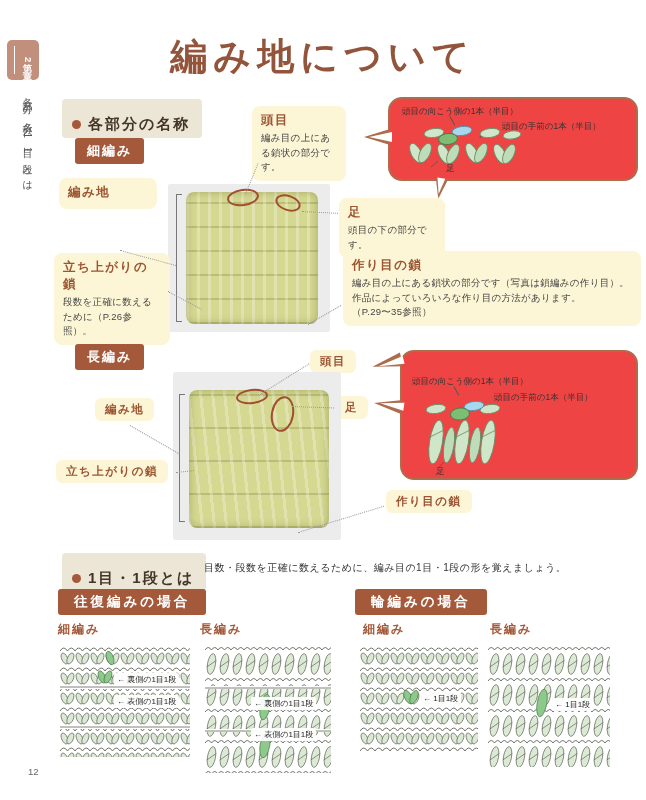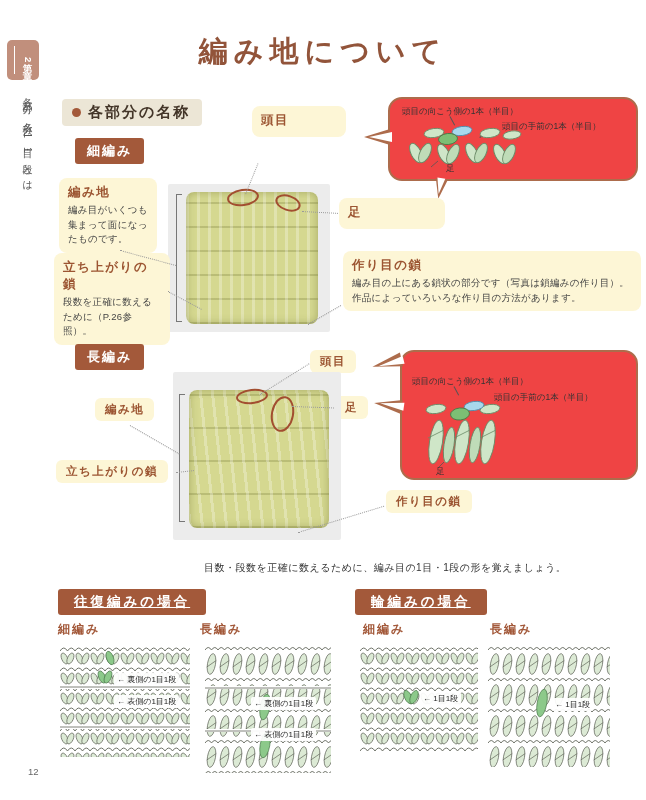--- a/index.html
+++ b/index.html
@@ -11,33 +11,33 @@
   
   .chapter-tab { left:7px; top:40px; width:32px; height:40px; background:#c18f7c;
     border-radius:5px; display:flex; align-items:center; }
   .chapter-rule { width:1px; height:28px; background:#fff; margin-left:7px; }
   .chapter-text { writing-mode:vertical-rl; color:#fff; font-size:9.5px; font-weight:bold;
     letter-spacing:1px; margin:0 auto; }
   .side-vtitle { left:20px; top:90px; writing-mode:vertical-rl; font-size:10px; color:#555;
     letter-spacing:3px; height:200px; }
 
   
-  .page-title { top:32px; left:0; width:100%; text-align:center; font-size:29px; font-weight:bold;
+  .page-title { top:32px; left:0; width:100%; text-align:center; font-size:37px; font-weight:bold;
     color:#92543a; letter-spacing:6px; }
   .page-subtitle { top:74px; left:0; width:100%; text-align:center; font-size:11px; color:#333;
     letter-spacing:1px; }
 
   
-  .badge { background:#ece6d6; border-radius:4px; padding:4px 12px 4px 10px; display:inline-flex;
+  .badge { background:#ece6d6; border-radius:4px; padding:16px 12px 4px 10px; display:inline-flex;
     align-items:center; gap:7px; font-size:15px; font-weight:bold; color:#433528; letter-spacing:2px; }
   .bullet { width:9px; height:9px; border-radius:50%; background:#a3593a; flex:0 0 auto; }
   .tag { background:#a3593a; color:#fff; font-size:13px; font-weight:bold; letter-spacing:2px;
     padding:4px 12px; border-radius:3px; }
   .group-tag { background:#a3593a; color:#fff; font-size:13.5px; font-weight:bold; letter-spacing:3px;
-    padding:4px 16px; border-radius:3px;text-decoration:underline; }
+    padding:4px 16px; border-radius:3px; }
   .sub-label { font-size:12px; font-weight:bold; color:#a3593a; letter-spacing:2px; }
   .lead-text { font-size:10px; color:#333; letter-spacing:.5px; }
 
   
   .ybox { background:#fdf6d6; border-radius:8px; padding:6px 9px; }
   .ybox-title { font-size:12.5px; font-weight:bold; color:#9c5532; letter-spacing:1.5px; margin-bottom:2px; }
   .ybox-desc { font-size:9.5px; color:#444; line-height:1.55; letter-spacing:.3px; }
   .pill { background:#fdf6d6; border-radius:6px; padding:4px 10px; font-size:11.5px; font-weight:bold;
     color:#9c5532; letter-spacing:1.5px; white-space:nowrap; }
 
@@ -100,20 +100,21 @@
   <div class="abs" style="left:62px; top:99px;">
     <span class="badge">
         <span class="bullet"></span>
         <span>各部分の名称</span>
       </span>
   </div>
   <div class="abs tag" style="left:75px; top:138px;">細編み</div>
 
   <div class="abs ybox" style="left:252px; top:106px; width:94px;">
     <div class="ybox-title">頭目</div>
+    <div class="ybox-desc">編み目の上にある鎖状の部分です。</div>
   </div>
 
   <div class="bubble" style="left:388px; top:97px; width:250px; height:84px;">
     <div class="tail" style="left:-26px; top:30px; border-width:8px 26px 8px 0; border-color:transparent #ad6c4c transparent transparent;"></div>
     <div class="tail" style="left:-21px; top:33px; border-width:5px 23px 5px 0; border-color:transparent #fff transparent transparent;"></div>
     <div class="tail" style="left:44px; bottom:-20px; border-width:20px 6px 0 6px; border-color:#ad6c4c transparent transparent transparent; transform:rotate(10deg);"></div>
     <div class="tail" style="left:46px; bottom:-15px; border-width:16px 4px 0 4px; border-color:#fff transparent transparent transparent; transform:rotate(10deg);"></div>
     <div class="btext" style="left:12px; top:7px;">頭目の向こう側の1本（半目）</div>
     <div class="btext" style="left:112px; top:22px;">頭目の手前の1本（半目）</div>
     <div class="ptr" style="left:60px; top:17px; width:10px; transform:rotate(62deg);"></div>
@@ -134,42 +135,43 @@
         <ellipse cx="58" cy="8" rx="10" ry="4.5" fill="#a8d8ec" stroke="#4f8cab" transform="rotate(-8 58 8)"></ellipse>
         <ellipse cx="44" cy="16" rx="9.5" ry="5.5" fill="#7cbf74" stroke="#497a45" transform="rotate(-6 44 16)"></ellipse>
         <line x1="34" y1="38" x2="27" y2="44" stroke="#555" stroke-width="0.8"></line>
       </g>
     </svg>
     <div class="btext" style="left:56px; top:64px;">足</div>
   </div>
 
   <div class="abs ybox" style="left:59px; top:178px; width:98px;">
     <div class="ybox-title">編み地</div>
-    <div class="ybox-desc">編み目がいくつも集まって面になったものです。</div>
   </div>
 
   <div class="abs photo" style="left:168px; top:184px; width:162px; height:148px;">
     <div class="bracket" style="left:8px; top:10px; height:128px;"></div>
     <div class="swatch" style="left:18px; top:8px; width:132px; height:132px;"></div>
     <div class="ellipse-ann" style="left:59px; top:5px; width:32px; height:17px; transform:rotate(-8deg);"></div>
     <div class="ellipse-ann" style="left:107px; top:11px; width:26px; height:16px; transform:rotate(18deg);"></div>
   </div>
 
   <div class="abs ybox" style="left:339px; top:198px; width:106px;">
     <div class="ybox-title">足</div>
+    <div class="ybox-desc">頭目の下の部分です。</div>
   </div>
 
   <div class="abs ybox" style="left:54px; top:253px; width:116px;">
     <div class="ybox-title">立ち上がりの鎖</div>
     <div class="ybox-desc">段数を正確に数えるために（P.26参照）。</div>
   </div>
 
   <div class="abs ybox" style="left:343px; top:251px; width:298px;">
     <div class="ybox-title">作り目の鎖</div>
     <div class="ybox-desc">編み目の上にある鎖状の部分です（写真は鎖編みの作り目）。作品によっていろいろな作り目の方法があります。</div>
+    <div class="ybox-desc">（P.29〜35参照）</div>
   </div>
 
   <div class="dotline" style="left:258px; top:163px; width:33px; transform:rotate(112deg);"></div>
   <div class="dotline" style="left:120px; top:250px; width:58px; transform:rotate(15deg);"></div>
   <div class="dotline" style="left:168px; top:291px; width:38px; transform:rotate(28deg);"></div>
   <div class="dotline" style="left:302px; top:211px; width:36px; transform:rotate(3deg);"></div>
   <div class="dotline" style="left:308px; top:324px; width:38px; transform:rotate(-30deg);"></div>
 
   <div class="abs tag" style="left:75px; top:344px;">長編み</div>
 
@@ -214,20 +216,26 @@
     </svg>
     <div class="btext" style="left:34px; top:114px;">足</div>
   </div>
 
   <div class="dotline" style="left:260px; top:394px; width:58px; transform:rotate(-32deg);"></div>
   <div class="dotline" style="left:292px; top:406px; width:42px; transform:rotate(2deg);"></div>
   <div class="dotline" style="left:130px; top:425px; width:57px; transform:rotate(30deg);"></div>
   <div class="dotline" style="left:176px; top:472px; width:18px; transform:rotate(-6deg);"></div>
   <div class="dotline" style="left:298px; top:532px; width:90px; transform:rotate(-17deg);"></div>
 
+  <div class="abs" style="left:62px; top:553px;">
+    <span class="badge">
+        <span class="bullet"></span>
+        <span>1目・1段とは</span>
+      </span>
+  </div>
   <div class="abs lead-text" style="left:204px; top:561px;">目数・段数を正確に数えるために、編み目の1目・1段の形を覚えましょう。</div>
 
   <div class="abs group-tag" style="left:58px; top:589px;">往復編みの場合</div>
   <div class="abs group-tag" style="left:355px; top:589px;">輪編みの場合</div>
 
   <div class="abs sub-label" style="left:58px; top:621px;">細編み</div>
   <div class="abs sub-label" style="left:200px; top:621px;">長編み</div>
   <div class="abs sub-label" style="left:363px; top:621px;">細編み</div>
   <div class="abs sub-label" style="left:490px; top:621px;">長編み</div>
 

